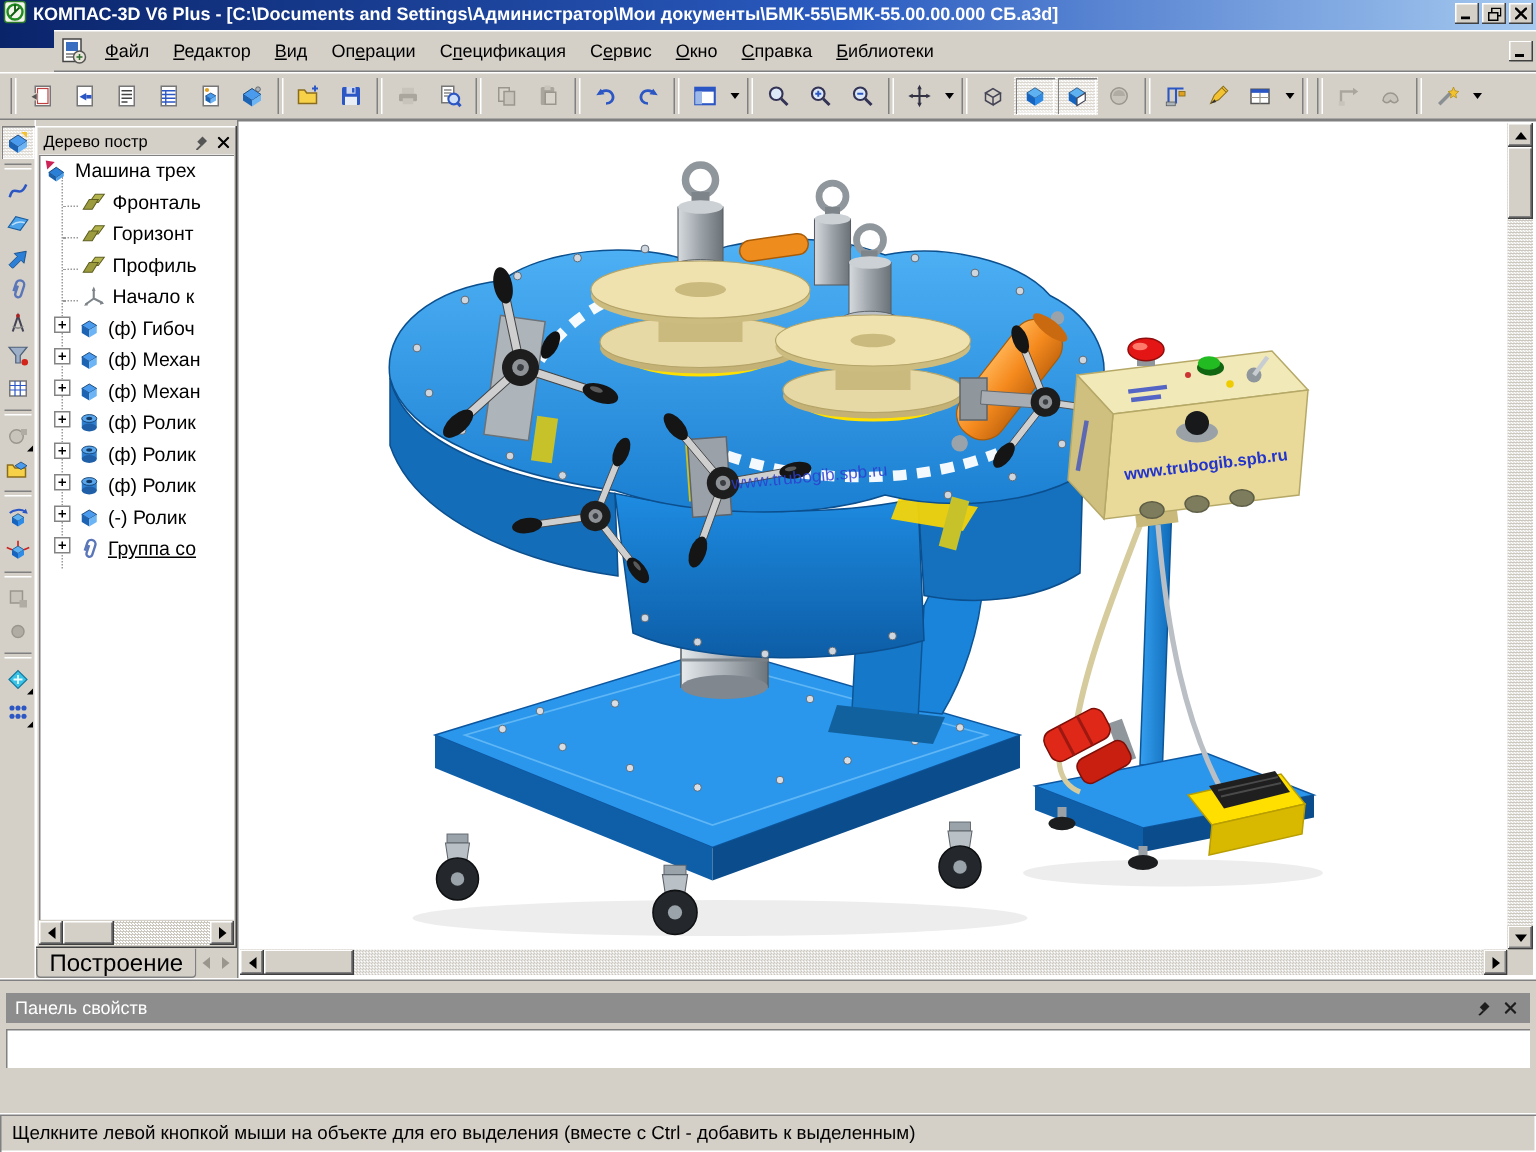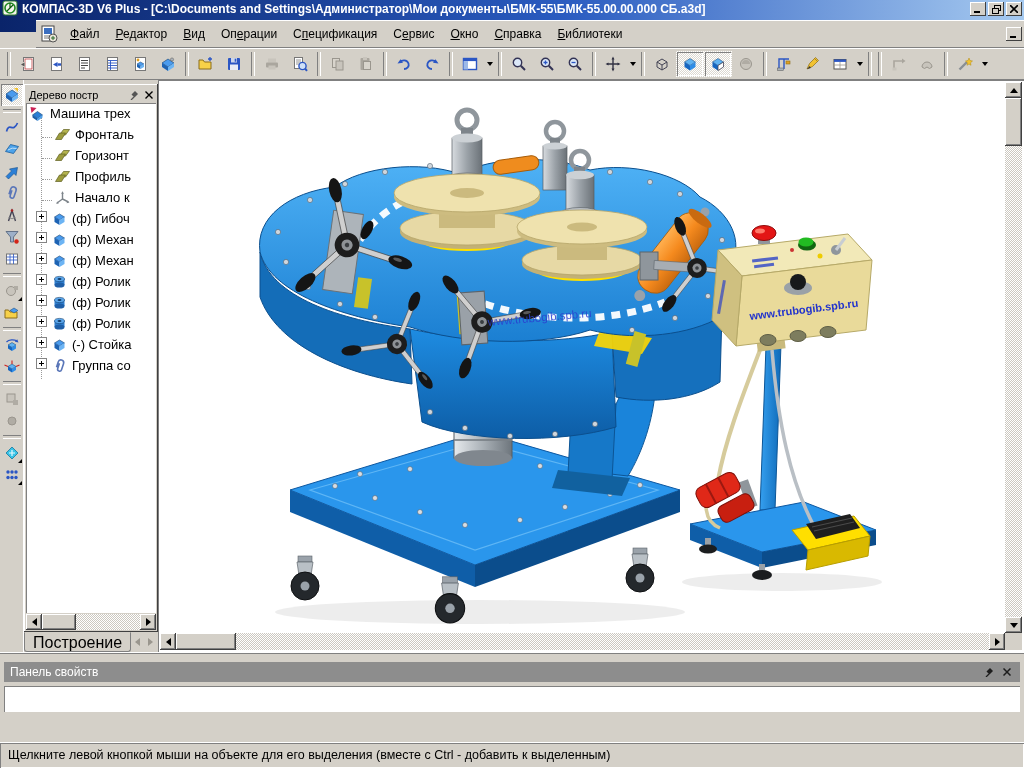--- a/index.html
+++ b/index.html
@@ -41,21 +41,21 @@
   .tree-row.lvl1{padding-left:28px;}
   .tree-row.lvl1::after{content:"";position:absolute;left:16px;top:10px;width:10px;border-top:1px dotted #9a9a9a;}
   .tree-row.expandable{padding-left:10px;}
   .tree-row.expandable::after{display:none;}
   .expbox{display:none;width:9px;height:9px;flex:none;margin-right:4px;border:1px solid #848484;background:
     linear-gradient(#000,#000) center/5px 1px no-repeat,
     linear-gradient(#000,#000) center/1px 5px no-repeat,#fff;}
   .tree-row.expandable .expbox{display:block;}
   .tree-ico{width:17px;height:16px;flex:none;margin-right:4px;}
   .tree-label{overflow:hidden;}
-  .tree-row.underlined .tree-label{}
+  .tree-row.underlined .tree-label{text-decoration:underline;}
   
   .sbar{display:flex;background:repeating-conic-gradient(#ffffff 0% 25%,#ccc8c0 0% 50%) 0 0/2px 2px;}
   .sb-btn{width:16px;height:16px;background:#d4d0c8;box-shadow:inset -1px -1px #404040,inset 1px 1px #fff,inset -2px -2px #808080,inset 2px 2px #d4d0c8;display:flex;align-items:center;justify-content:center;flex:none;}
   .sb-track{flex:1;position:relative;}
   .sb-thumb{position:absolute;background:#d4d0c8;box-shadow:inset -1px -1px #404040,inset 1px 1px #fff,inset -2px -2px #808080,inset 2px 2px #d4d0c8;}
   .arr-l{width:0;height:0;border-top:4px solid transparent;border-bottom:4px solid transparent;border-right:5px solid #000;}
   .arr-r{width:0;height:0;border-top:4px solid transparent;border-bottom:4px solid transparent;border-left:5px solid #000;}
   .arr-u{width:0;height:0;border-left:4px solid transparent;border-right:4px solid transparent;border-bottom:5px solid #000;}
   .arr-d{width:0;height:0;border-left:4px solid transparent;border-right:4px solid transparent;border-top:5px solid #000;}
   #tree-hscroll{height:16px;flex:none;margin-top:1px;}
@@ -646,21 +646,21 @@
               <use href="#sym-part-round" xlink:href="#sym-part-round"></use>
             </svg>
             <span class="tree-label">(ф) Ролик</span>
           </div>
 
           <div class="tree-row lvl1 expandable">
             <span class="expbox"></span>
             <svg class="tree-ico" viewBox="0 0 16 16">
               <use href="#sym-part" xlink:href="#sym-part"></use>
             </svg>
-            <span class="tree-label">(-) Стойка</span>
+            <span class="tree-label">(-) Ролик</span>
           </div>
 
           <div class="tree-row lvl1 expandable underlined">
             <span class="expbox"></span>
             <svg class="tree-ico" viewBox="0 0 16 16">
               <use href="#sym-mates" xlink:href="#sym-mates"></use>
             </svg>
             <span class="tree-label">Группа со</span>
           </div>
         </div>

